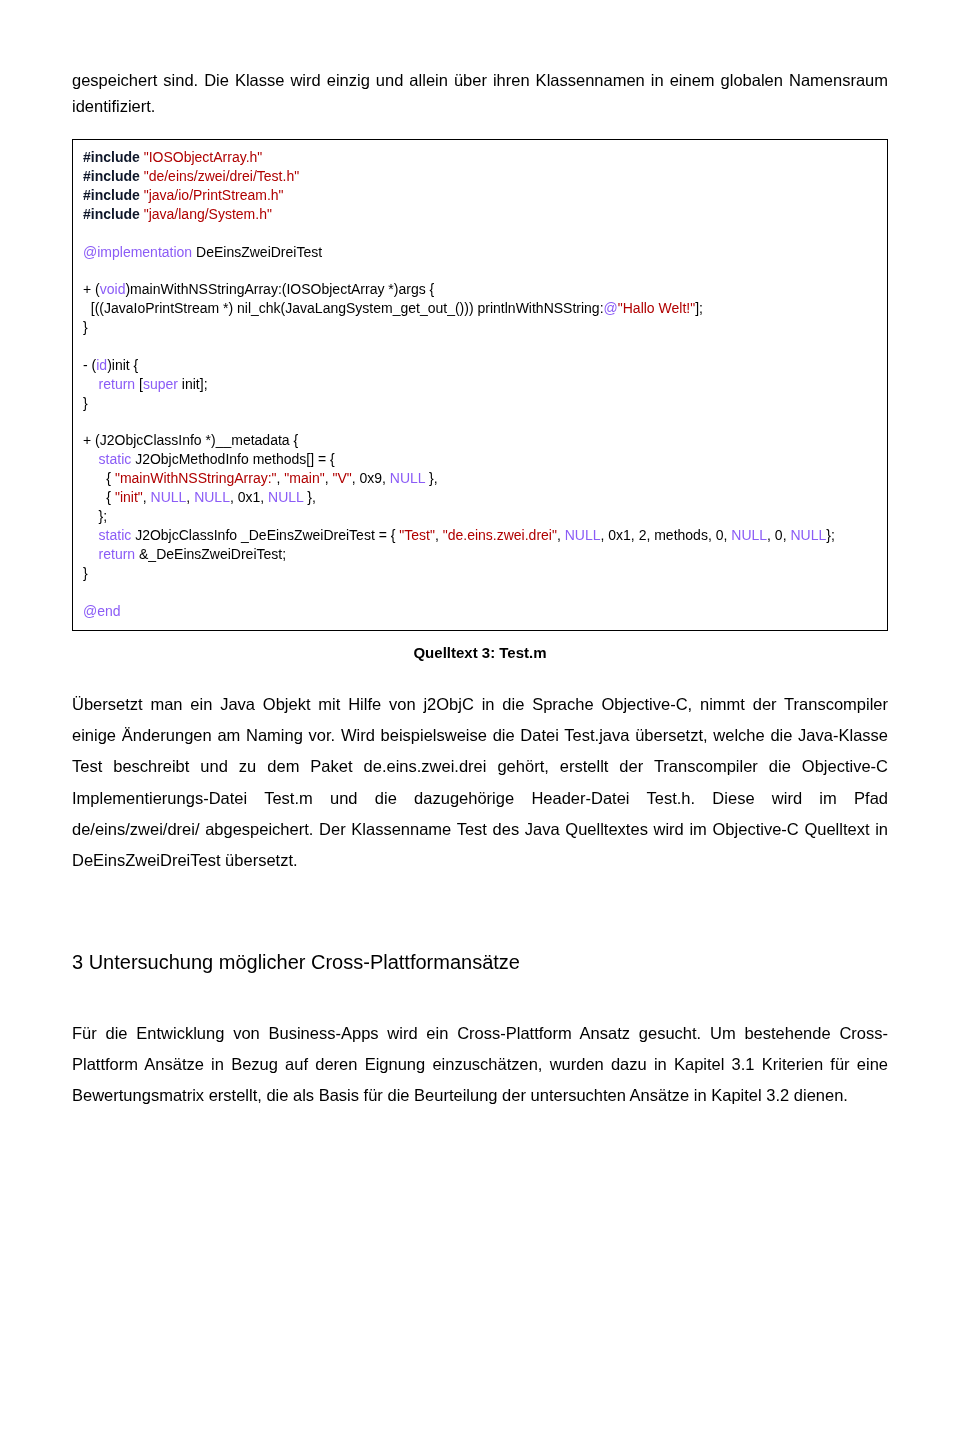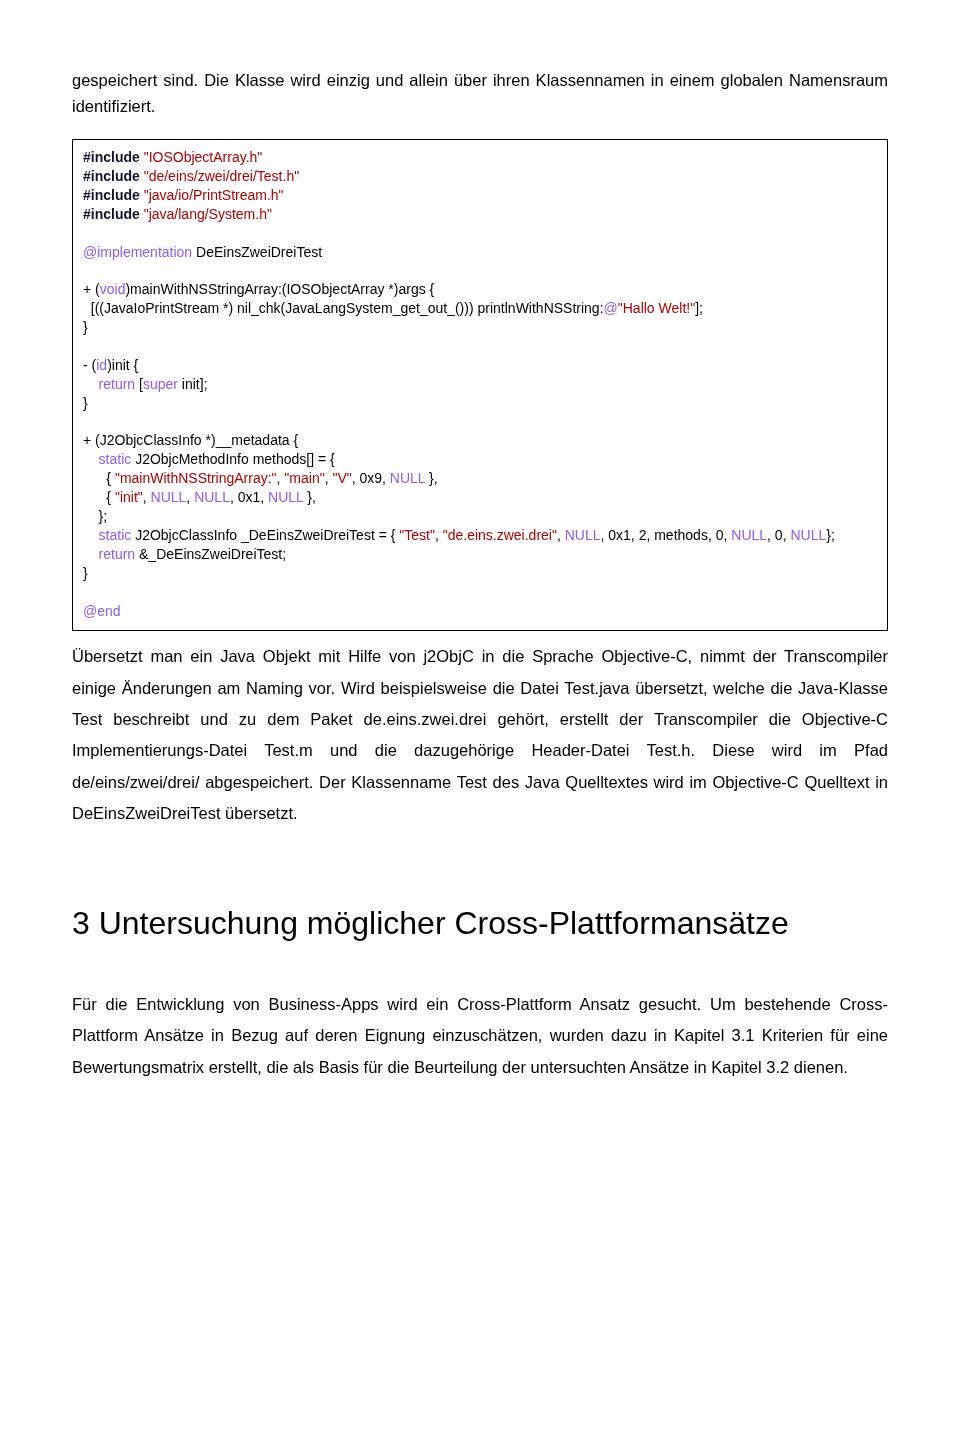--- a/index.html
+++ b/index.html
@@ -24,21 +24,21 @@
     white-space: pre-wrap;
     margin-bottom: 10px;
   }
   .caption {
     text-align: center;
     font-weight: bold;
     font-size: 15px;
     margin: 8px 0 24px 0;
   }
   h1.section {
-    font-size: 32px;
+    font-size: 20px;
     font-weight: normal;
     margin: 70px 0 40px 0;
   }
   .page-wrap { position: relative; min-height: 1452px; box-sizing: border-box; }
 
   
   .c-green { color: #0f172a; font-weight: bold; }
   .c-red   { color: #b00000; }
   .c-blue  { color: #8b5cf6; }
 
@@ -71,20 +71,21 @@
 <span>    </span><span class="c-blue">static</span><span> J2ObjcMethodInfo methods[] = {</span>
 <span>      { </span><span class="c-red">"mainWithNSStringArray:"</span><span>, </span><span class="c-red">"main"</span><span>, </span><span class="c-red">"V"</span><span>, 0x9, </span><span class="c-blue">NULL</span><span> },</span>
 <span>      { </span><span class="c-red">"init"</span><span>, </span><span class="c-blue">NULL</span><span>, </span><span class="c-blue">NULL</span><span>, 0x1, </span><span class="c-blue">NULL</span><span> },</span>
 <span>    };</span>
 <span>    </span><span class="c-blue">static</span><span> J2ObjcClassInfo _DeEinsZweiDreiTest = { </span><span class="c-red">"Test"</span><span>, </span><span class="c-red">"de.eins.zwei.drei"</span><span>, </span><span class="c-blue">NULL</span><span>, 0x1, 2, methods, 0, </span><span class="c-blue">NULL</span><span>, 0, </span><span class="c-blue">NULL</span><span>};</span>
 <span>    </span><span class="c-blue">return</span><span> &amp;_DeEinsZweiDreiTest;</span>
 <span>}</span>
 <span></span>
 <span class="c-blue">@end</span></div>
 
+<div class="caption">Quelltext 3: Test.m</div>
 
 <p class="body-para">Übersetzt man ein Java Objekt mit Hilfe von j2ObjC in die Sprache Objective-C, nimmt der Transcompiler einige Änderungen am Naming vor. Wird beispielsweise die Datei Test.java übersetzt, welche die Java-Klasse Test beschreibt und zu dem Paket de.eins.zwei.drei gehört, erstellt der Transcompiler die Objective-C Implementierungs-Datei Test.m und die dazugehörige Header-Datei Test.h. Diese wird im Pfad de/eins/zwei/drei/ abgespeichert. Der Klassenname Test des Java Quelltextes wird im Objective-C Quelltext in DeEinsZweiDreiTest übersetzt.</p>
 
 <h1 class="section">3   Untersuchung möglicher Cross-Plattformansätze</h1>
 
 <p class="after-heading-para last">Für die Entwicklung von Business-Apps wird ein Cross-Plattform Ansatz gesucht. Um bestehende Cross-Plattform Ansätze in Bezug auf deren Eignung einzuschätzen, wurden dazu in Kapitel 3.1 Kriterien für eine Bewertungsmatrix erstellt, die als Basis für die Beurteilung der untersuchten Ansätze in Kapitel 3.2 dienen.</p>
 
 </div>
 
 </body></html>

